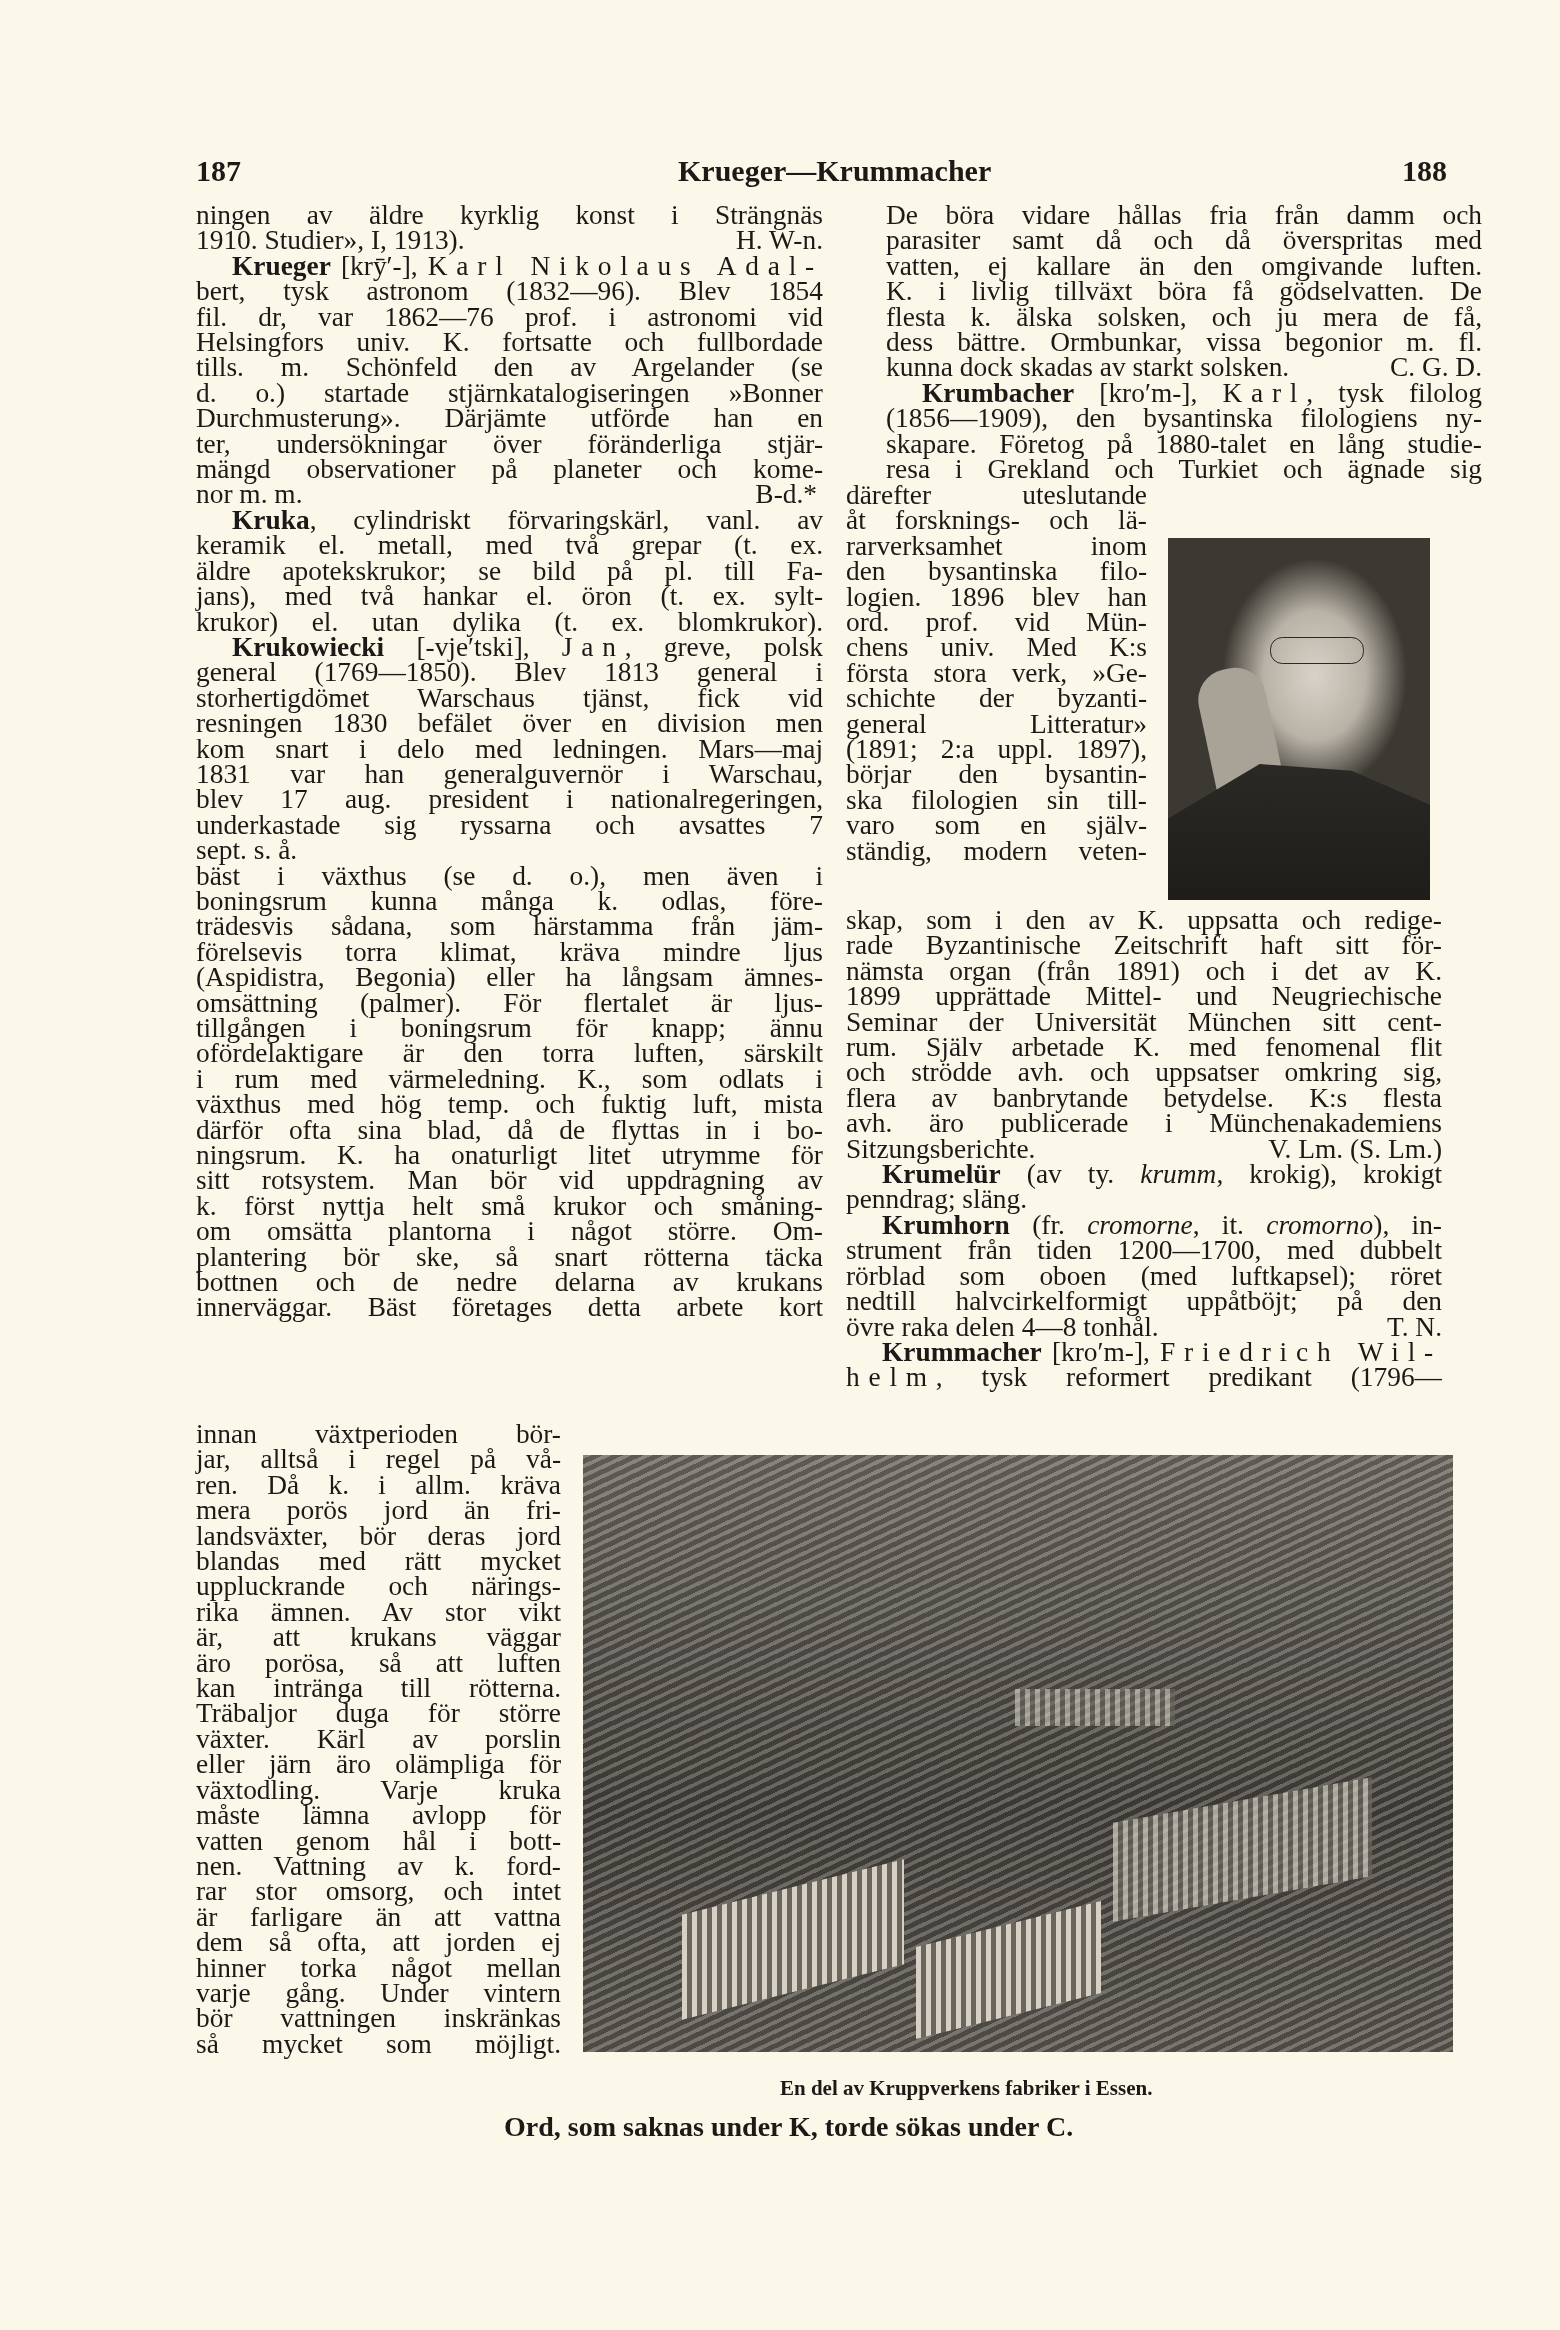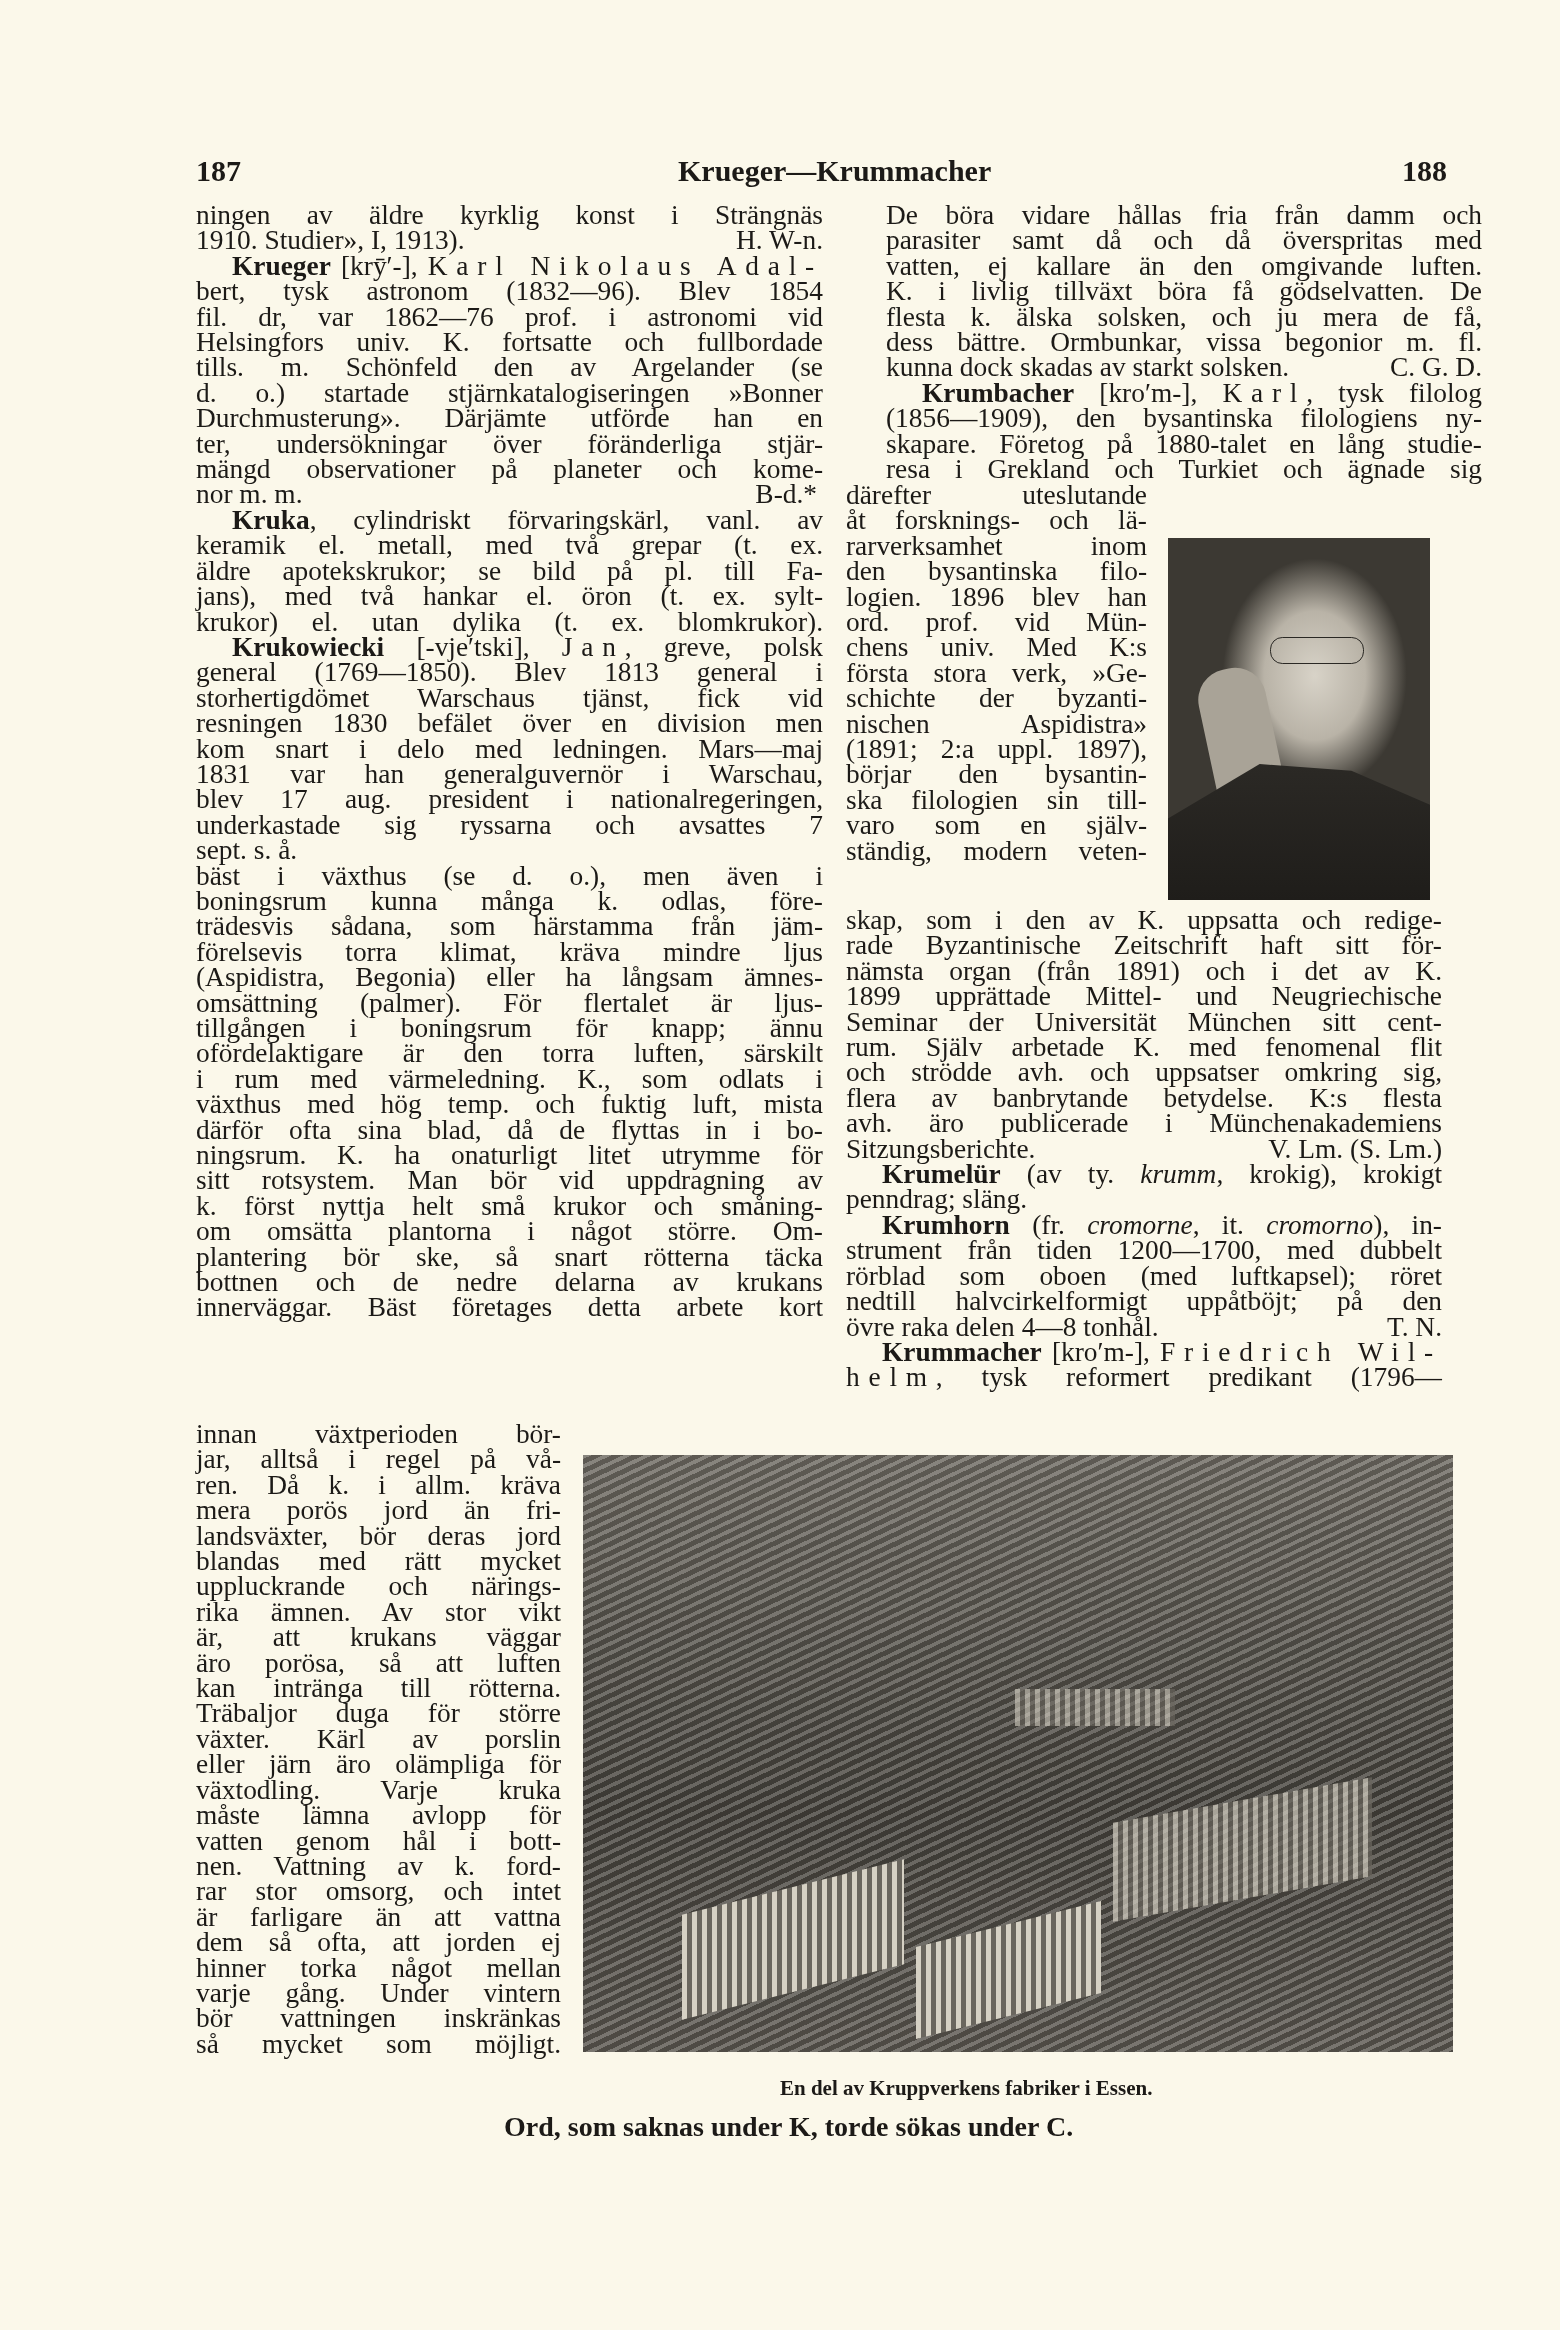--- a/index.html
+++ b/index.html
@@ -143,21 +143,21 @@
 <div class="col" style="left:846px;top:483px;width:301px;">
   <span class="line">därefter uteslutande</span>
   <span class="line">åt forsknings- och lä-</span>
   <span class="line">rarverksamhet inom</span>
   <span class="line">den bysantinska filo-</span>
   <span class="line">logien. 1896 blev han</span>
   <span class="line">ord. prof. vid Mün-</span>
   <span class="line">chens univ. Med K:s</span>
   <span class="line">första stora verk, »Ge-</span>
   <span class="line">schichte der byzanti-</span>
-  <span class="line">nischen Aspidistra»</span>
+  <span class="line">general Litteratur»</span>
   <span class="line">(1891; 2:a uppl. 1897),</span>
   <span class="line">börjar den bysantin-</span>
   <span class="line">ska filologien sin till-</span>
   <span class="line">varo som en själv-</span>
   <span class="line">ständig, modern veten-</span>
 </div>
 
 <div class="col" style="left:846px;top:908px;width:596px;">
   <span class="line">skap, som i den av K. uppsatta och redige-</span>
   <span class="line">rade Byzantinische Zeitschrift haft sitt för-</span>

